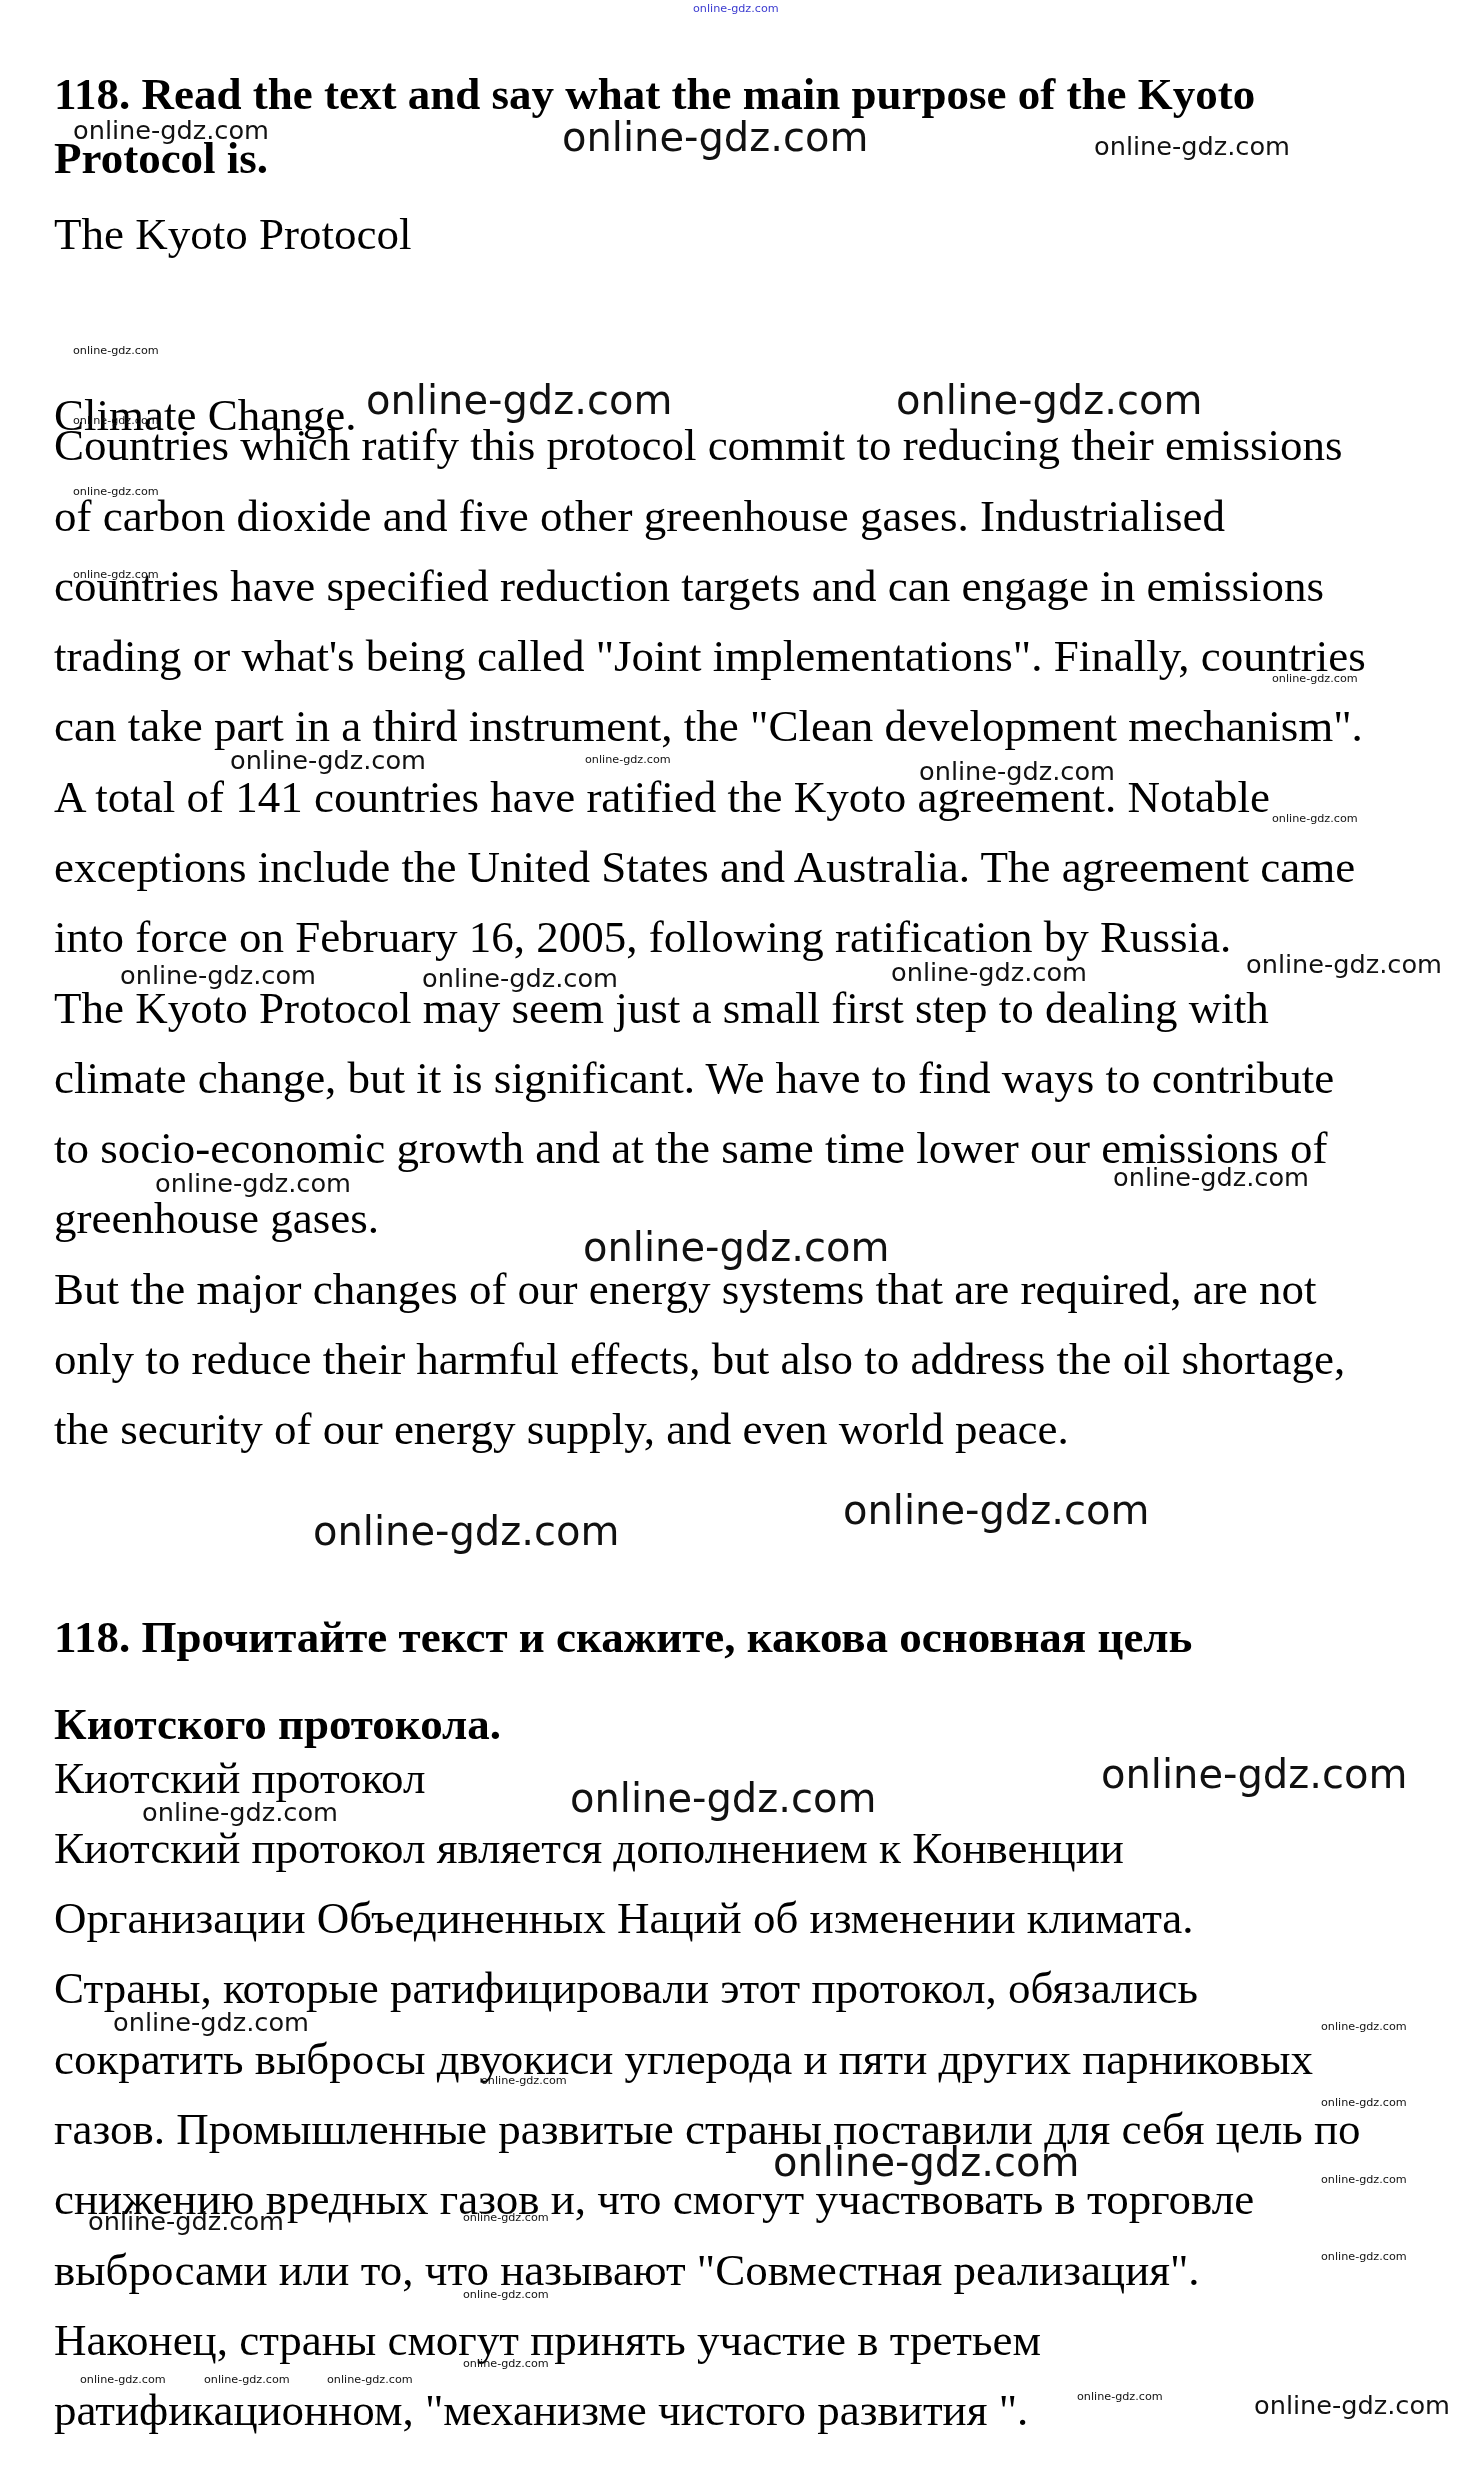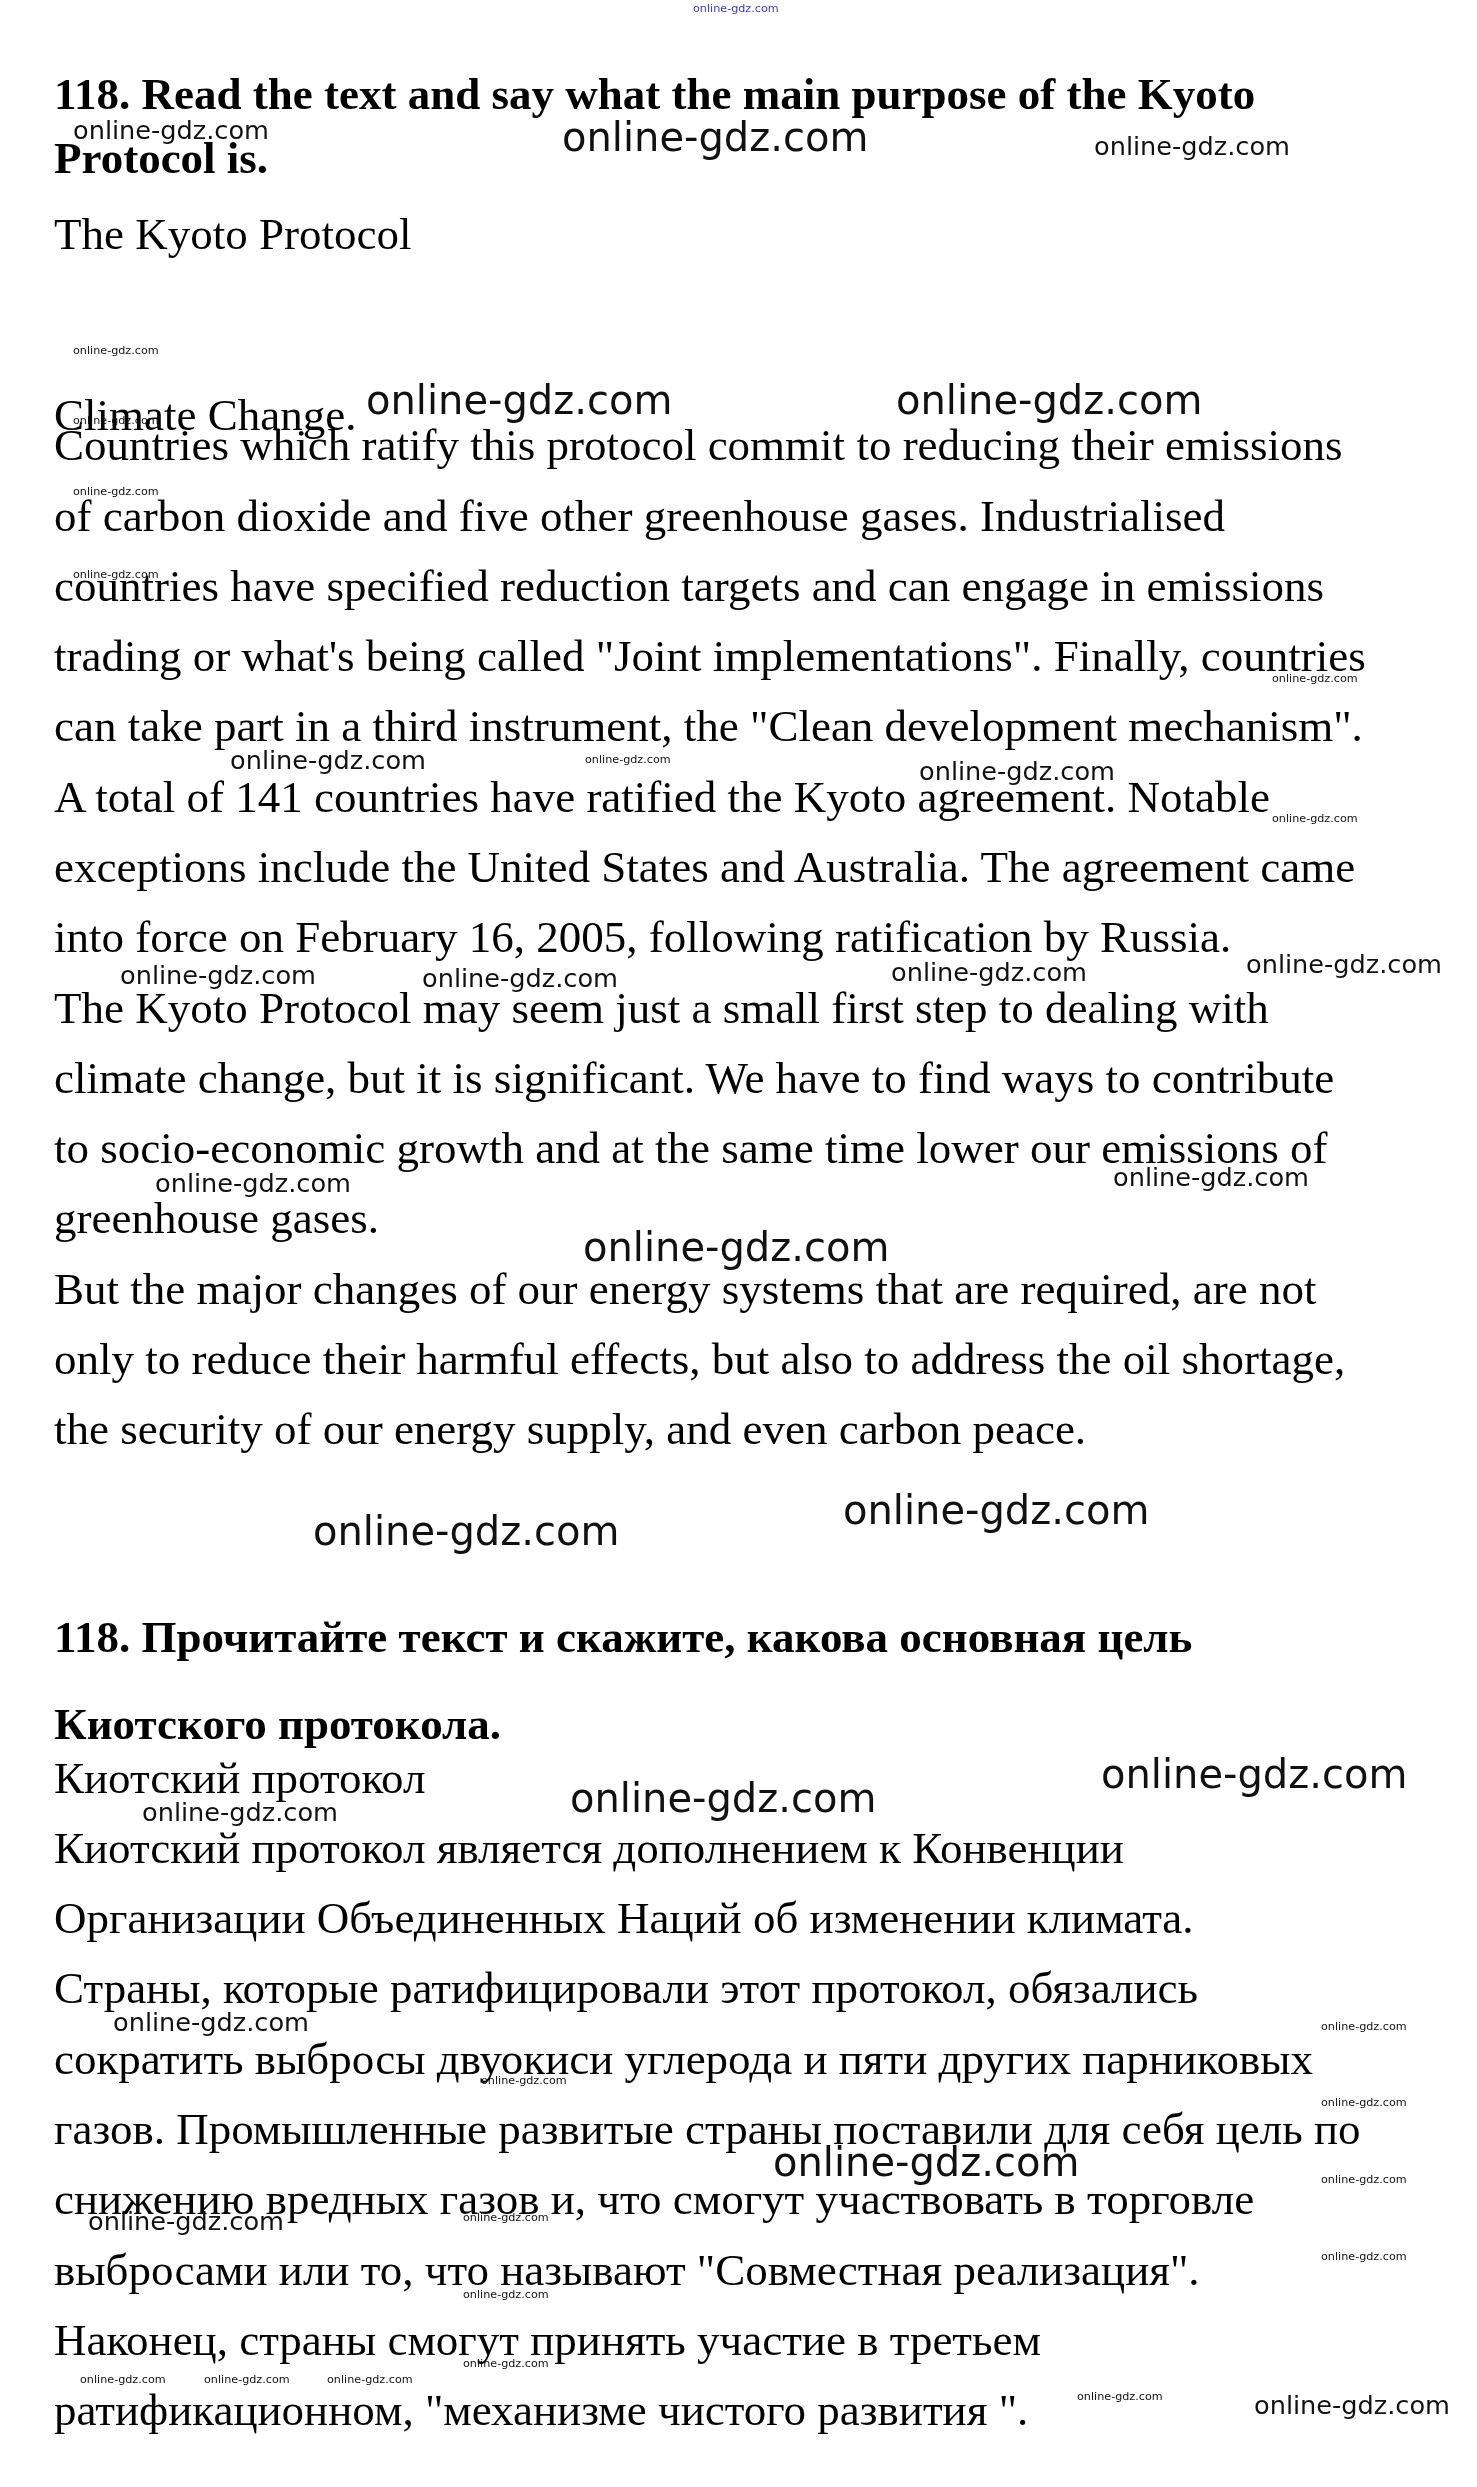--- a/index.html
+++ b/index.html
@@ -39,21 +39,21 @@
   <div class="line" style="top:704px;">can take part in a third instrument, the "Clean development mechanism".</div>
   <div class="line" style="top:775px;">A total of 141 countries have ratified the Kyoto agreement. Notable</div>
   <div class="line" style="top:845px;">exceptions include the United States and Australia. The agreement came</div>
   <div class="line" style="top:915px;">into force on February 16, 2005, following ratification by Russia.</div>
   <div class="line" style="top:1056px;">climate change, but it is significant. We have to find ways to contribute</div>
   <div class="line" style="top:986px;">The Kyoto Protocol may seem just a small first step to dealing with</div>
   <div class="line" style="top:1126px;">to socio-economic growth and at the same time lower our emissions of</div>
   <div class="line" style="top:1196px;">greenhouse gases.</div>
   <div class="line" style="top:1267px;">But the major changes of our energy systems that are required, are not</div>
   <div class="line" style="top:1337px;">only to reduce their harmful effects, but also to address the oil shortage,</div>
-  <div class="line" style="top:1407px;">the security of our energy supply, and even carbon peace.</div>
+  <div class="line" style="top:1407px;">the security of our energy supply, and even world peace.</div>
 
   <div class="line bold" style="top:1615px;">118. Прочитайте текст и скажите, какова основная цель</div>
   <div class="line bold" style="top:1685px;margin-top:17px;">Киотского протокола.</div>
   <div class="line" style="top:1756px;">Киотский протокол</div>
 
   <div class="line" style="top:1826px;">Киотский протокол является дополнением к Конвенции</div>
   <div class="line" style="top:1896px;">Организации Объединенных Наций об изменении климата.</div>
   <div class="line" style="top:1966px;">Страны, которые ратифицировали этот протокол, обязались</div>
   <div class="line" style="top:2037px;">сократить выбросы двуокиси углерода и пяти других парниковых</div>
   <div class="line" style="top:2107px;">газов. Промышленные развитые страны поставили для себя цель по</div>

